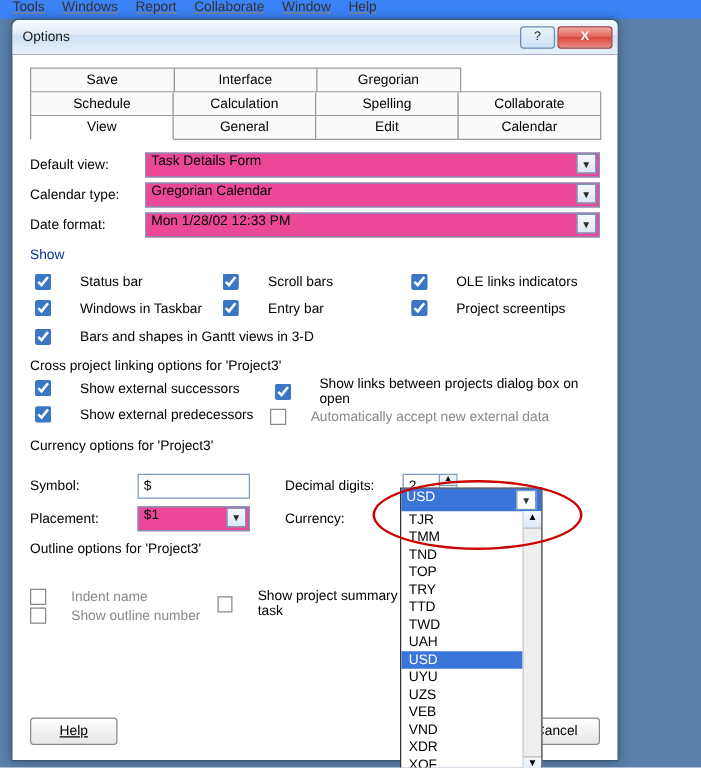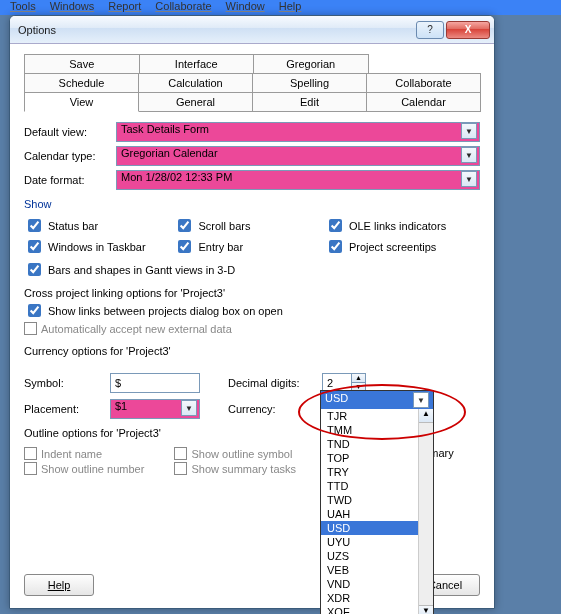--- a/index.html
+++ b/index.html
@@ -20,21 +20,21 @@
   .tab.active { background: #fff; border-bottom: 1px solid #fff; position: relative; z-index: 1; }
   .tab.spacer { background: transparent; border-left: none; border-right: none; border-top: none; border-bottom: 1px solid #9a9a9a;}
   .formrow { display: flex; align-items: center; margin: 4px 0; }
   .formrow label.lbl { width: 92px; }
   .selectbox { border: 1px solid #7a99b8; height: 20px; display: flex; padding: 0 2px 0 4px; background: #ec4899; }
   .selectbox .val { flex: 1; }
   .ddbtn { width: 16px; height: 16px; background: linear-gradient(#f4f8fc,#dbe8f6); border: 1px solid #7a99b8; display: flex; align-items: center; justify-content: center; font-size: 8px; color: #2a2a2a; }
   .group-title { color: #003399; margin: 8px 0 4px; }
   .chkrow { display: flex; }
   .chkcol { width: 33%; }
-  .chk { display: flex; align-items: center; gap: 4px; margin: 2px 0; }
+  .chk { display: flex; align-items: center; gap: 20px; margin: 2px 0; }
   .chk input { width: 13px; height: 13px; accent-color: #3a76c4; }
   .chk.disabled { color: #888; }
   .sec { margin-top: 8px; }
   .textbox { border: 1px solid #7a99b8; height: 20px; padding: 0 4px; background: #fff; display: flex; align-items: center; width: 90px; }
   .spinner { display: flex; border: 1px solid #7a99b8; height: 20px; background: #fff; align-items: center; }
   .spinner .val { width: 28px; padding: 0 4px; }
   .spinner .spinbtns { display: flex; flex-direction: column; }
   .spinner .spinbtns div { width: 14px; height: 9px; border-left: 1px solid #7a99b8; background: linear-gradient(#f4f8fc,#dbe8f6); font-size: 7px; text-align: center; line-height: 8px; }
   .spinner .spinbtns div:first-child { border-bottom: 1px solid #7a99b8; }
   .currency-dd { position: absolute; left: 310px; top: 374px; width: 114px; border: 1px solid #333; background: #fff; z-index: 5; }
@@ -48,21 +48,21 @@
   .currency-dd .scroll .arr.bot { position: absolute; bottom: 0; left: 0; right: 0; border-top: 1px solid #bbb; border-bottom: none;}
   .ellipse { position: absolute; border: 2px solid #c00; border-radius: 50%; width: 168px; height: 56px; left: 288px; top: 368px; z-index: 6; pointer-events: none; }
   .footer { position: absolute; bottom: 12px; left: 14px; right: 14px; display: flex; align-items: center; }
   .btn { min-width: 70px; height: 22px; border: 1px solid #888; border-radius: 3px; background: linear-gradient(#fefefe,#e6e6e6); display: flex; align-items: center; justify-content: center; padding: 0 12px; }
   .btn.help { text-decoration: underline; }
   .btn.primary { border: 1px solid #3a76c4; box-shadow: 0 0 0 1px #9cc inset; }
   .footer .spacer { flex: 1; }
   .col2 { display: flex; gap: 10px; }
   .col2 > div { display: flex; align-items: center; gap: 6px; }
   .lblw { width: 80px; display: inline-block; }
-  .outline { display: flex; margin-top: 6px; }
+  .outline { display: flex; margin-top: 24px; }
   .outline .ocol { width: 33%; }
   .chk13 { width:13px; height:13px; border:1px solid #888; background:#fff; display:inline-block; }
 </style>
 </head>
 <body>
 
 <div class="menubar">
   <span>Tools</span>
   <span>Windows</span>
   <span>Report</span>
@@ -155,20 +155,30 @@
           </div>
       </div>
     </div>
     <div class="chk">
         <input type="checkbox" checked="" style="">
         <span>Bars and shapes in Gantt views in 3-D</span>
       </div>
 
     <div class="sec">Cross project linking options for 'Project3'</div>
     <div class="chkrow">
+      <div style="width:42%">
+        <div class="chk">
+            <input type="checkbox" checked="" style="">
+            <span>Show external successors</span>
+          </div>
+        <div class="chk">
+            <input type="checkbox" checked="" style="">
+            <span>Show external predecessors</span>
+          </div>
+      </div>
       <div style="width:58%">
         <div class="chk">
             <input type="checkbox" checked="" style="">
             <span>Show links between projects dialog box on open</span>
           </div>
         <div class="chk disabled">
             <span class="chk13"></span>
             <span>Automatically accept new external data</span>
           </div>
       </div>
@@ -209,30 +219,20 @@
     <div class="sec">Outline options for 'Project3'</div>
     <div class="outline">
       <div class="ocol">
         <div class="chk disabled">
             <span class="chk13"></span>
             <span>Indent name</span>
           </div>
         <div class="chk disabled">
             <span class="chk13"></span>
             <span>Show outline number</span>
-          </div>
-      </div>
-      <div class="ocol">
-        <div class="chk disabled">
-            <span class="chk13"></span>
-            <span>Show outline symbol</span>
-          </div>
-        <div class="chk disabled">
-            <span class="chk13"></span>
-            <span>Show summary tasks</span>
           </div>
       </div>
       <div class="ocol">
         <div class="chk">
             <span class="chk13"></span>
             <span>Show project summary task</span>
           </div>
       </div>
     </div>
 

